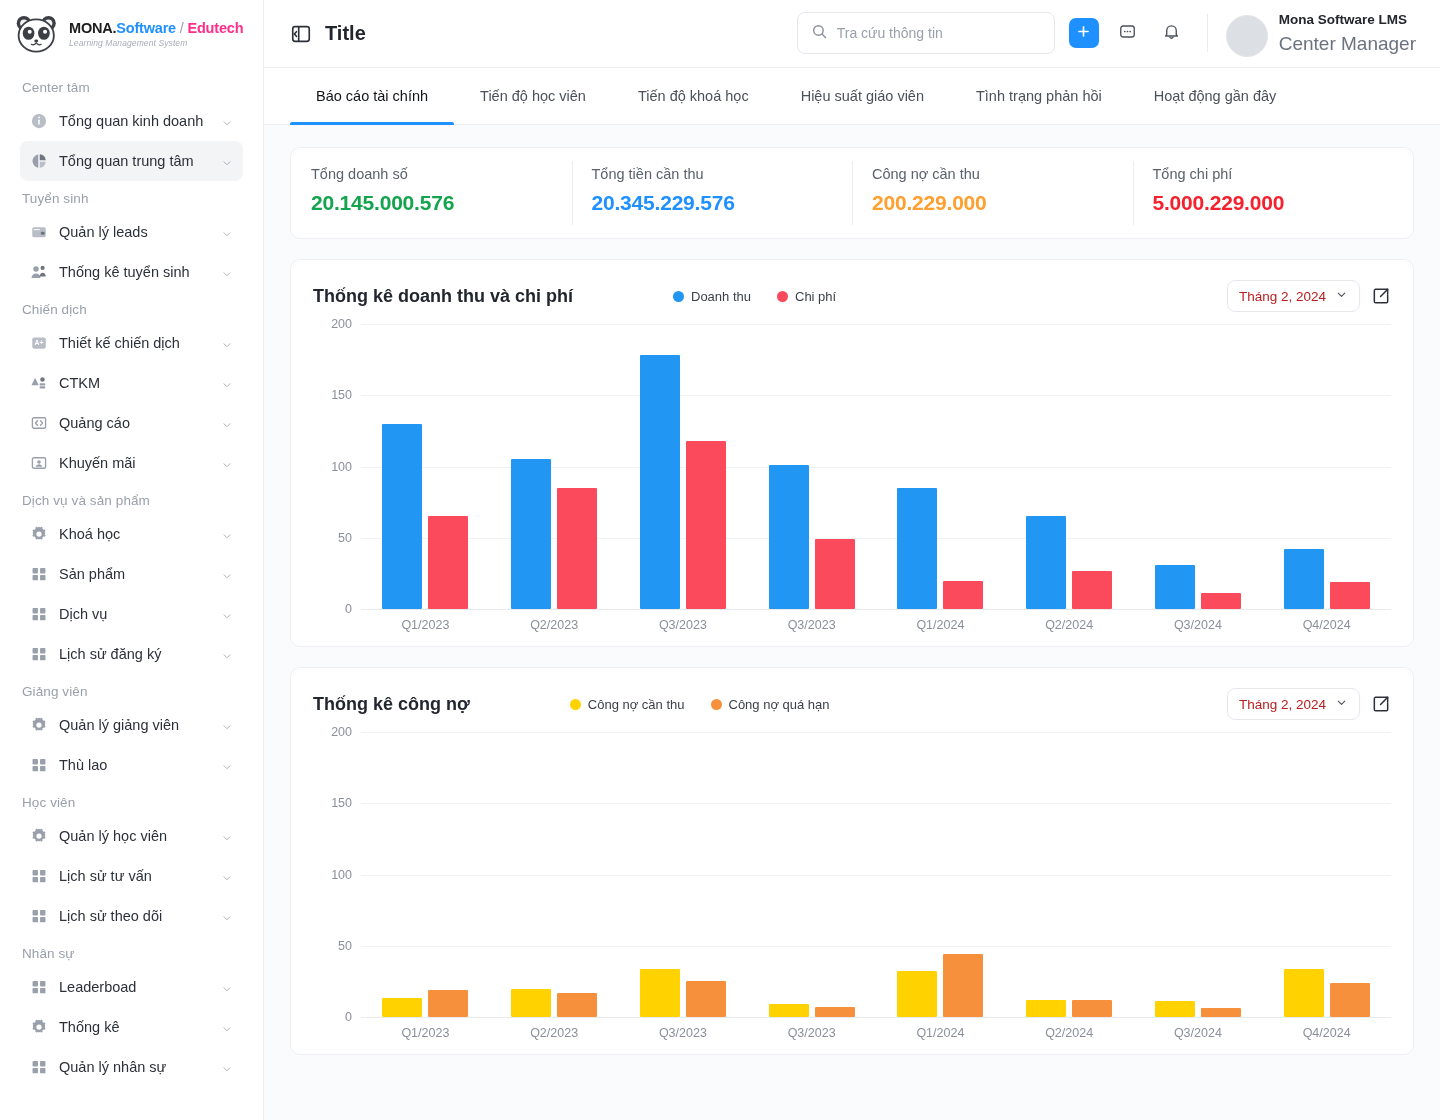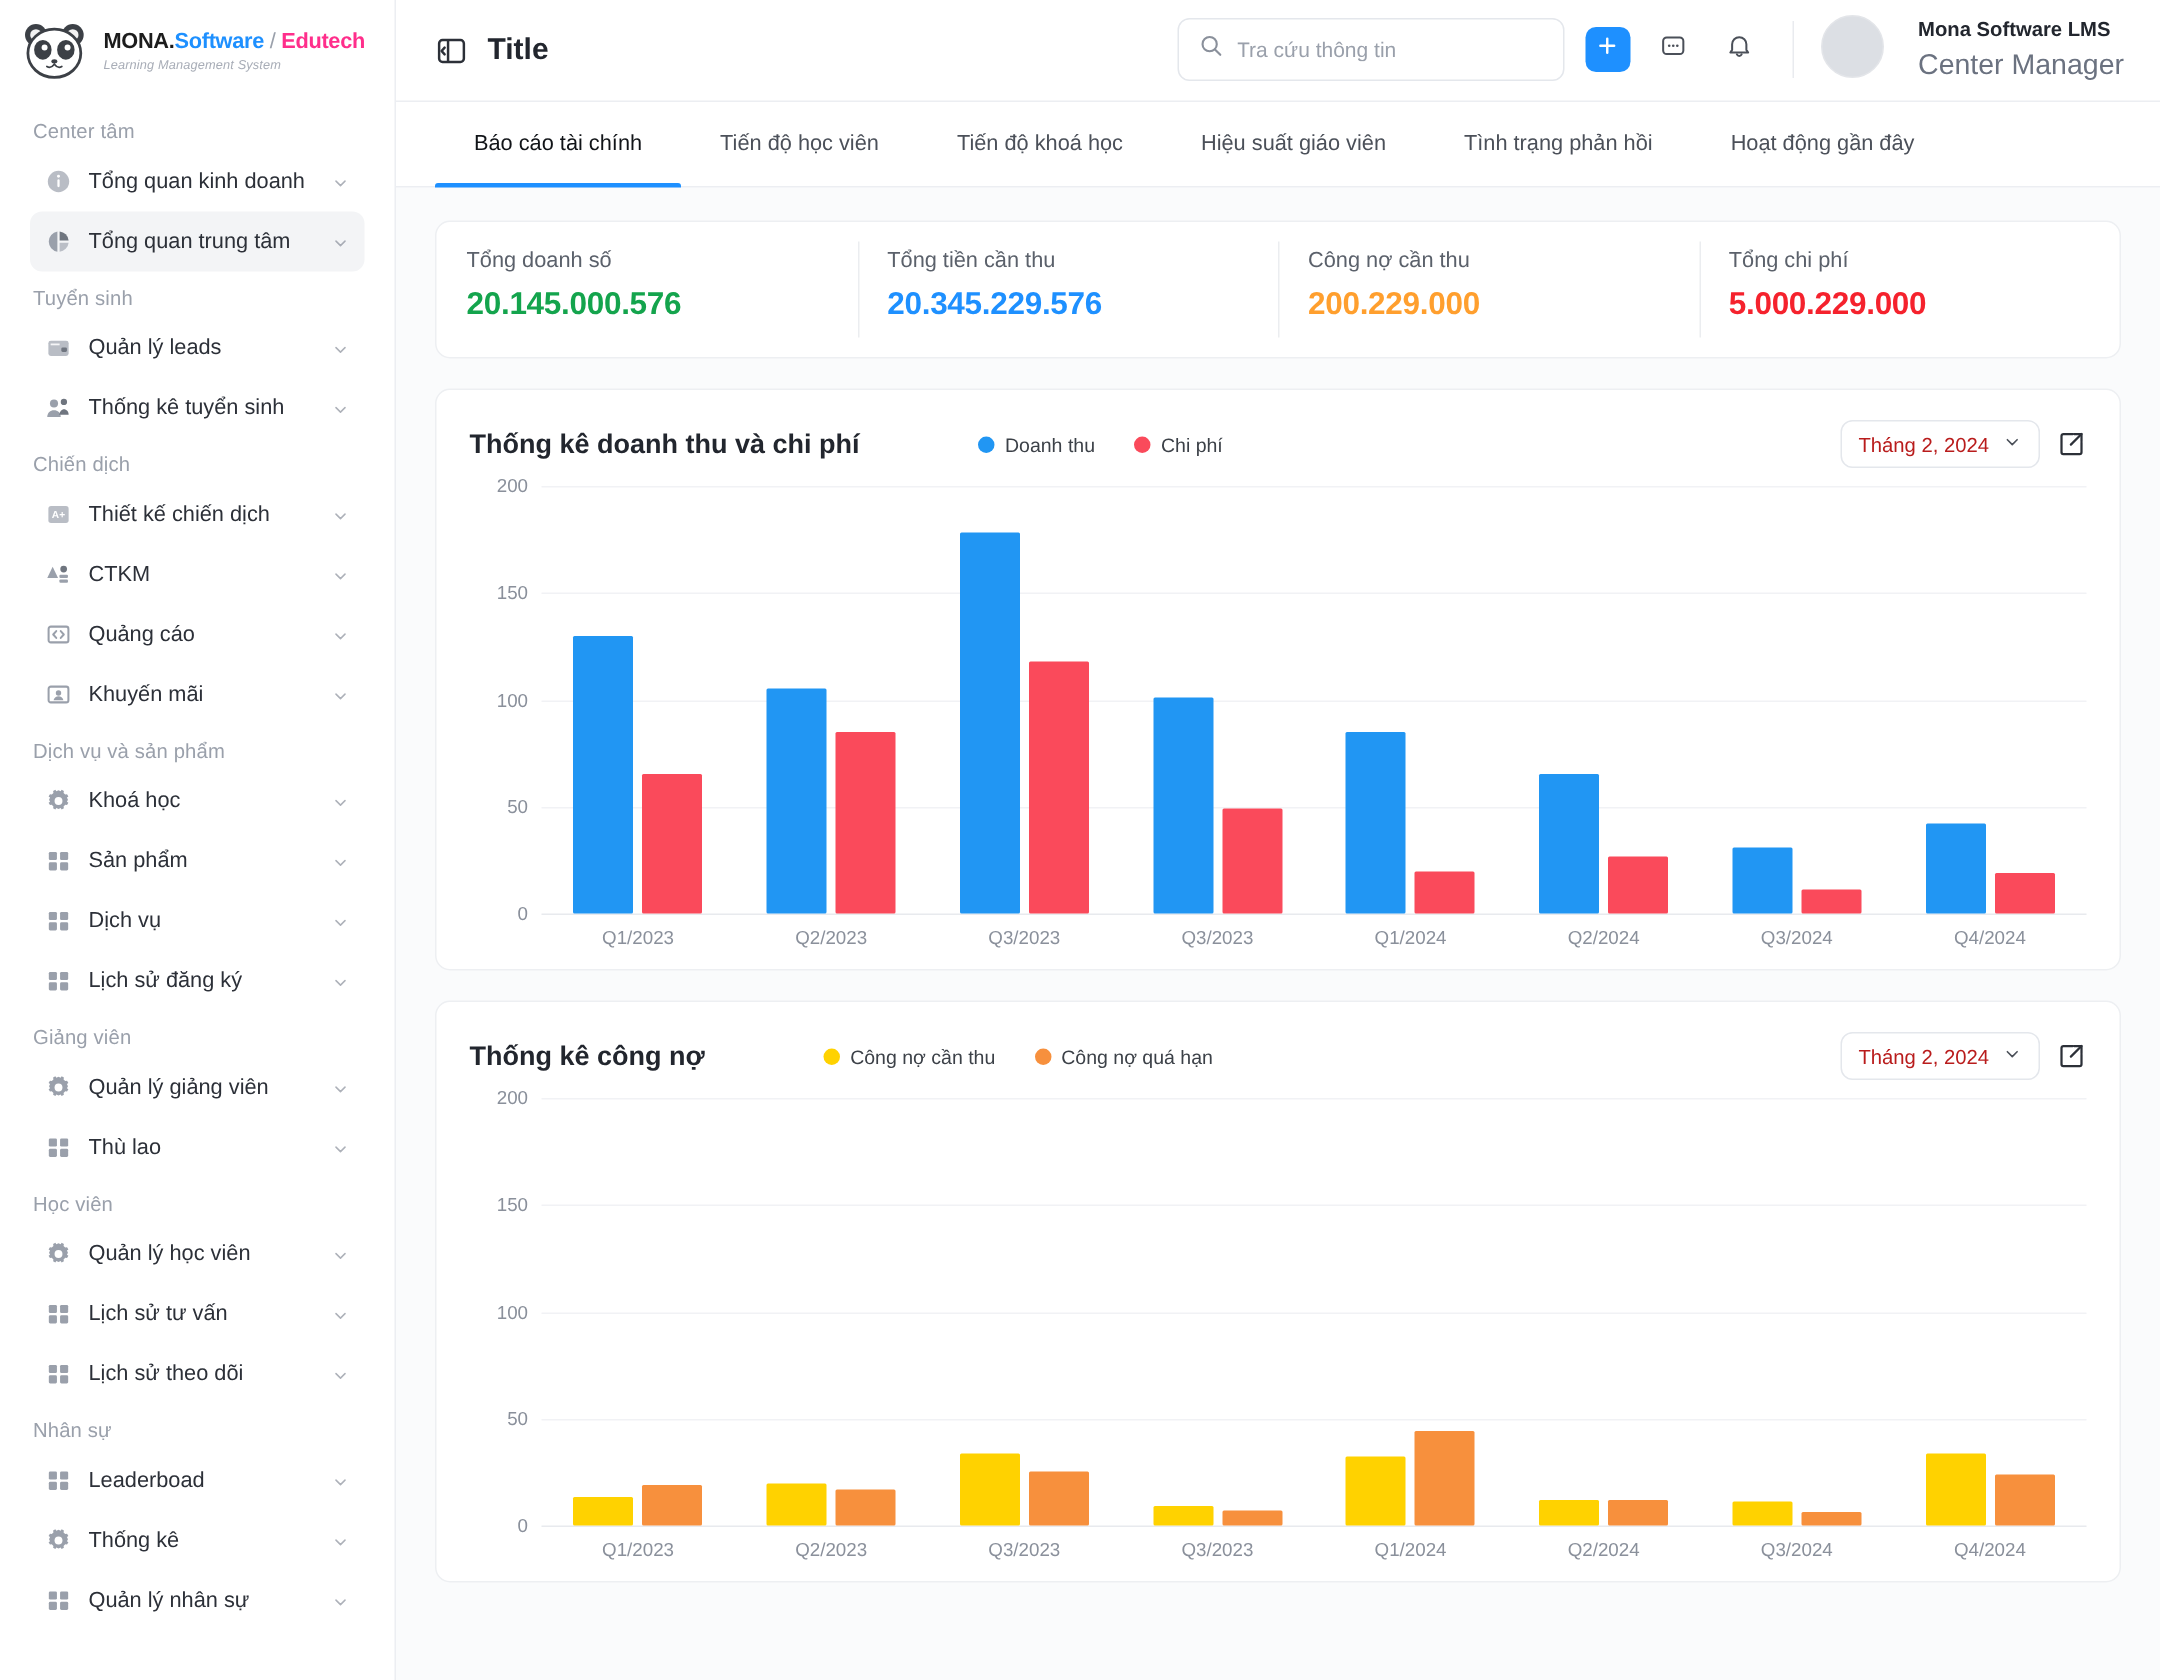--- a/index.html
+++ b/index.html
@@ -64,21 +64,21 @@
     border: 0; outline: 0; font-size: 14px; color: #6b7280; width: 100%;
     font-family: "Liberation Sans", sans-serif; background: transparent;
   }
   .search-box input::placeholder { color: #9aa0ab; }
   .icon-btn { width: 30px; height: 30px; display: flex; align-items: center; justify-content: center; cursor: pointer; }
   .plus-btn {
     width: 30px; height: 30px; background: #1e90ff; border-radius: 7px;
     display: flex; align-items: center; justify-content: center; cursor: pointer;
   }
   .divider-v { width: 1px; height: 38px; background: #e9ebef; margin: 0 4px 0 6px; }
-  .user { display: flex; align-items: flex-start; gap: 23px; cursor: pointer; }
+  .user { display: flex; align-items: flex-end; gap: 11px; cursor: pointer; }
   .avatar { width: 42px; height: 42px; border-radius: 50%; background: #dcdfe4; border: 1px solid #e3e5e9; }
   .user-name { font-size: 13.5px; font-weight: bold; color: #22262e; line-height: 1.45; }
   .user-role { font-size: 19px; color: #6b7280; line-height: 1.45; }
 
   .tabs {
     height: 57px; background: #fff; border-bottom: 1px solid #eceef2;
     display: flex; align-items: stretch; padding: 0 26px; gap: 0; flex: 0 0 57px;
   }
   .tab {
     display: flex; align-items: center; padding: 0 26px; font-size: 14.5px;
@@ -100,21 +100,21 @@
   .kpi-cell + .kpi-cell::before {
     content: ""; position: absolute; left: 0; top: 13px; bottom: 13px; width: 1px; background: #ebedf0;
   }
   .kpi-label { font-size: 14.5px; color: #5b616b; margin-bottom: 9px; }
   .kpi-value { font-size: 21px; font-weight: bold; letter-spacing: -.2px; }
 
   
   .chart-card { margin-bottom: 20px; padding: 18px 22px 14px 22px; }
   .chart-head { display: flex; align-items: center; height: 36px; }
   .chart-title { font-size: 18px; font-weight: bold; color: #22262e; }
-  .legend { display: flex; gap: 26px; margin-left: 79px; }
+  .legend { display: flex; gap: 26px; margin-left: 100px; }
   .legend-item { display: flex; align-items: center; gap: 7px; font-size: 13px; color: #3c4148; }
   .dot { width: 11px; height: 11px; border-radius: 50%; display: block; }
   .chart-actions { margin-left: auto; display: flex; align-items: center; gap: 11px; }
   .select {
     height: 32px; border: 1px solid #e4e7ec; border-radius: 8px; display: flex; align-items: center;
     gap: 9px; padding: 0 11px; font-size: 13.5px; color: #b91c1c; cursor: pointer; background: #fff;
   }
   .export-btn { width: 20px; height: 20px; cursor: pointer; }
 
   

